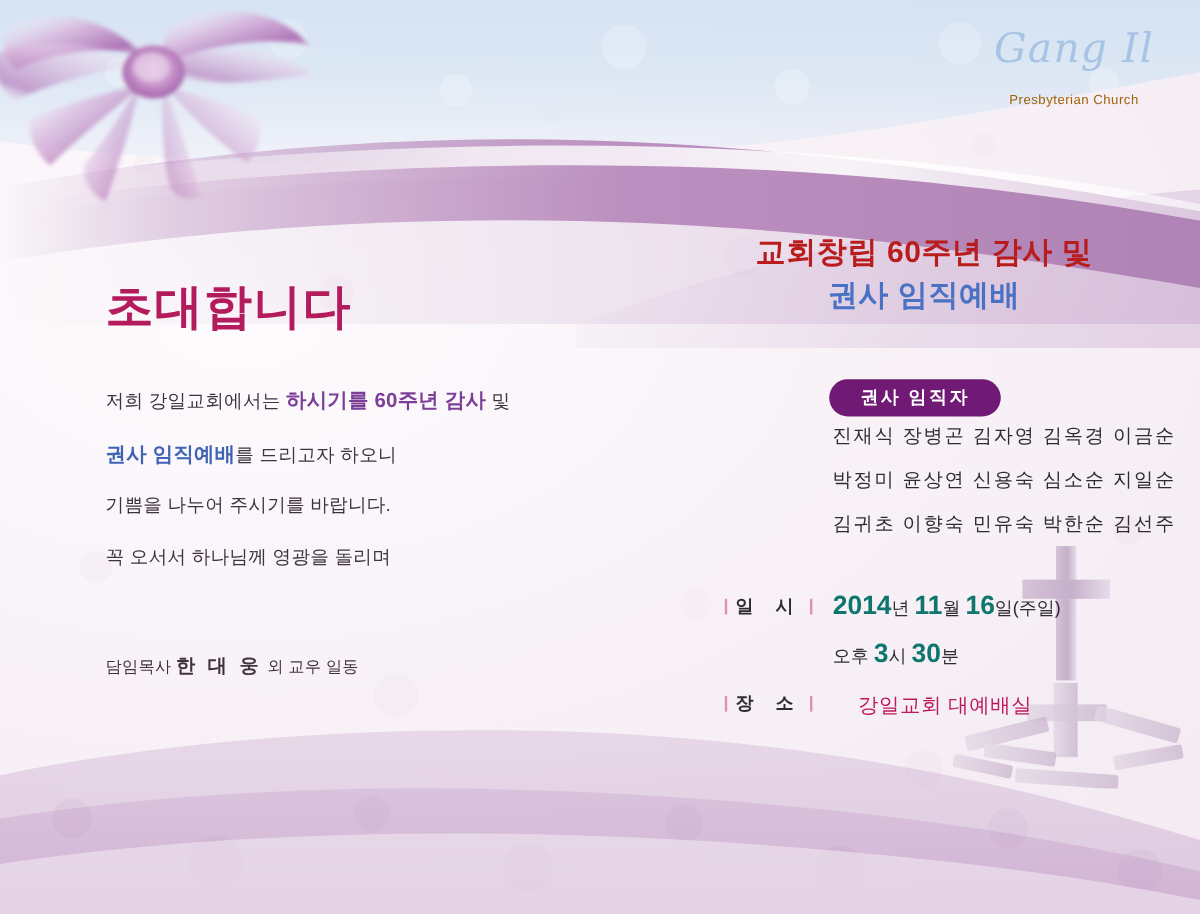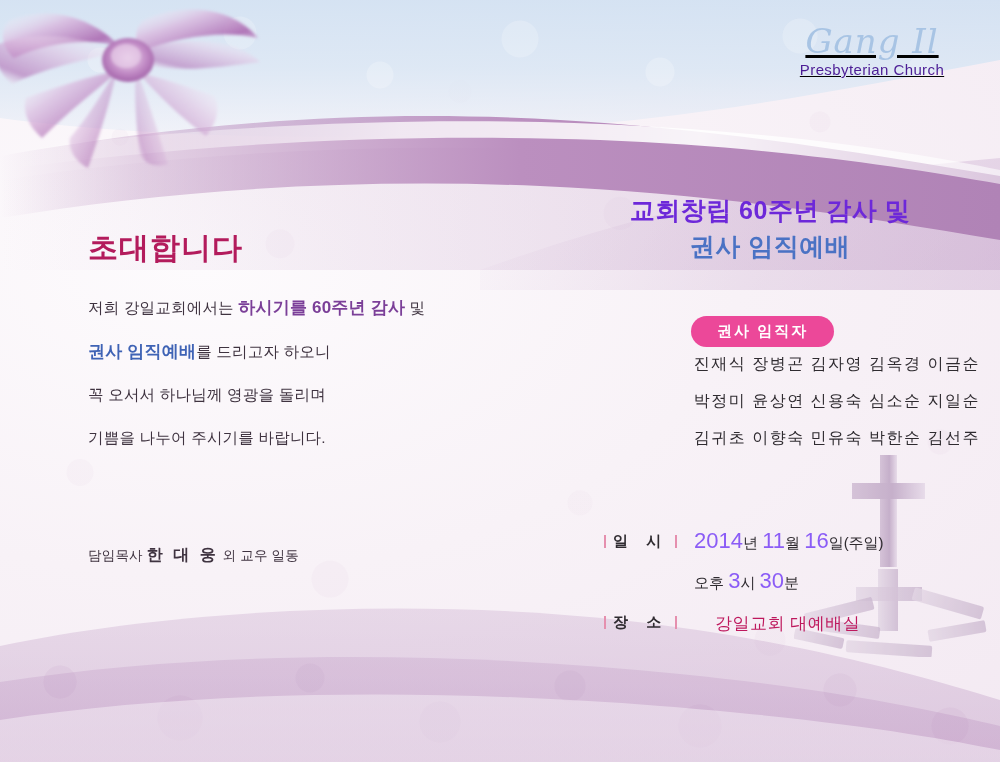--- a/index.html
+++ b/index.html
@@ -123,73 +123,73 @@
 
   
   .crosses{position:absolute;right:6px;bottom:105px;width:200px;height:210px;opacity:.85;}
 
   
   .invitation{
     position:absolute;left:292px;top:58px;
     font-size:17px;letter-spacing:17px;color:#ef6b7d;font-weight:400;
     white-space:nowrap;
   }
-  .logo{position:absolute;right:33px;top:24px;text-align:center;width:190px;text-decoration:underline;}
+  .logo{position:absolute;right:10px;top:24px;text-align:center;width:190px;}
   .logo-name{
     font-family:"DejaVu Serif","Liberation Serif",serif;
     font-style:italic;font-size:34px;color:#a8c4e4;line-height:1;
     letter-spacing:1px;
   }
   .logo-sub{
-    margin-top:3px;font-size:15px;color:#4c1d95;letter-spacing:.4px;
+    margin-top:20px;font-size:11px;color:#a16207;letter-spacing:.4px;
   }
 
   
   .left{position:absolute;left:88px;top:228px;width:420px;}
   .invite-head{
-    font-size:30px;font-weight:bold;color:#b31b5c;letter-spacing:1px;
-    margin:0 0 30px 0;
+    font-size:40px;font-weight:bold;color:#b31b5c;letter-spacing:1px;
+    margin:0 0 42px 0;
     font-family:Liberation Mono, monospace;
   }
   .body-line{
     font-size:15.5px;color:#3f3340;line-height:1;margin-bottom:27px;
     letter-spacing:.2px;
   }
   .hl-purple{color:#7b3f98;font-weight:bold;font-size:17px;}
   .hl-blue{color:#3f63b5;font-weight:bold;font-size:17px;}
   .sign{
     position:absolute;left:88px;top:545px;font-size:13.5px;color:#3f3340;
     letter-spacing:.2px;
   }
   .sign b{font-size:16px;font-weight:bold;letter-spacing:3px;}
 
   
   .title-wrap{position:absolute;left:560px;top:192px;width:420px;text-align:center;}
-  .title1{font-size:25px;font-weight:bold;color:#6d28d9;letter-spacing:.5px;line-height:1.45;}
+  .title1{font-size:25px;font-weight:bold;color:#b91c1c;letter-spacing:.5px;line-height:1.45;}
   .title2{font-size:25px;font-weight:bold;color:#4a72c4;letter-spacing:.5px;line-height:1.45;}
 
   .badge{
     position:absolute;left:691px;top:316px;
-    background:#ec4899;color:#ffffff;border-radius:16px;
+    background:#701a75;color:#ffffff;border-radius:16px;
     padding:6px 26px;font-size:15px;font-weight:bold;letter-spacing:2px;
   }
   .names{position:absolute;left:560px;top:356px;width:420px;text-align:right;}
   .name-row{font-size:16px;color:#2f2b30;letter-spacing:1.5px;line-height:1;margin-bottom:21px;}
 
   
-  .details{position:absolute;left:604px;top:528px;width:380px;}
+  .details{position:absolute;left:604px;top:492px;width:380px;}
   .drow{display:flex;align-items:baseline;margin-bottom:14px;}
   .dlabel{
     display:flex;align-items:center;gap:7px;flex:0 0 auto;width:78px;
     font-size:15px;color:#2f2b30;font-weight:bold;letter-spacing:6px;
   }
   .tick{display:inline-block;width:2px;height:13px;background:#e58fae;flex:0 0 auto;}
   .dlabel .txt{letter-spacing:7px;}
   .dvalue{font-size:15px;color:#2f2b30;margin-left:12px;}
-  .num{color:#8b5cf6;font-weight:normal;font-size:22px;letter-spacing:0;text-align:right;}
+  .num{color:#0f766e;font-weight:bold;font-size:22px;letter-spacing:0;text-align:right;}
   .suf{color:#2f2b30;font-size:15px;font-weight:normal;}
   .dvalue-strong{font-size:17px;font-weight:normal;color:#be185d;letter-spacing:.5px;margin-left:33px;}
   .time-row{margin-left:90px;margin-bottom:18px;}
 </style>
 </head>
 <body>
 
 <div id="card">
 
   <div class="paper"></div>
@@ -284,22 +284,22 @@
 
 
     <div class="body-line">
       <span>저희 강일교회에서는 </span><span class="hl-purple">하시기를 60주년 감사</span><span> 및</span>
     </div>
 
     <div class="body-line">
       <span class="hl-blue">권사 임직예배</span><span>를 드리고자 하오니</span>
     </div>
 
+    <div class="body-line">기쁨을 나누어 주시기를 바랍니다.</div>
     <div class="body-line">꼭 오서서 하나님께 영광을 돌리며</div>
-    <div class="body-line">기쁨을 나누어 주시기를 바랍니다.</div>
   </div>
 
   <div class="sign">
     <span>담임목사 </span><b>한 대 웅</b><span> 외 교우 일동</span>
   </div>
 
   <div class="title-wrap">
     <div class="title1">교회창립 60주년 감사 및</div>
     <div class="title2">권사 임직예배</div>
   </div>

